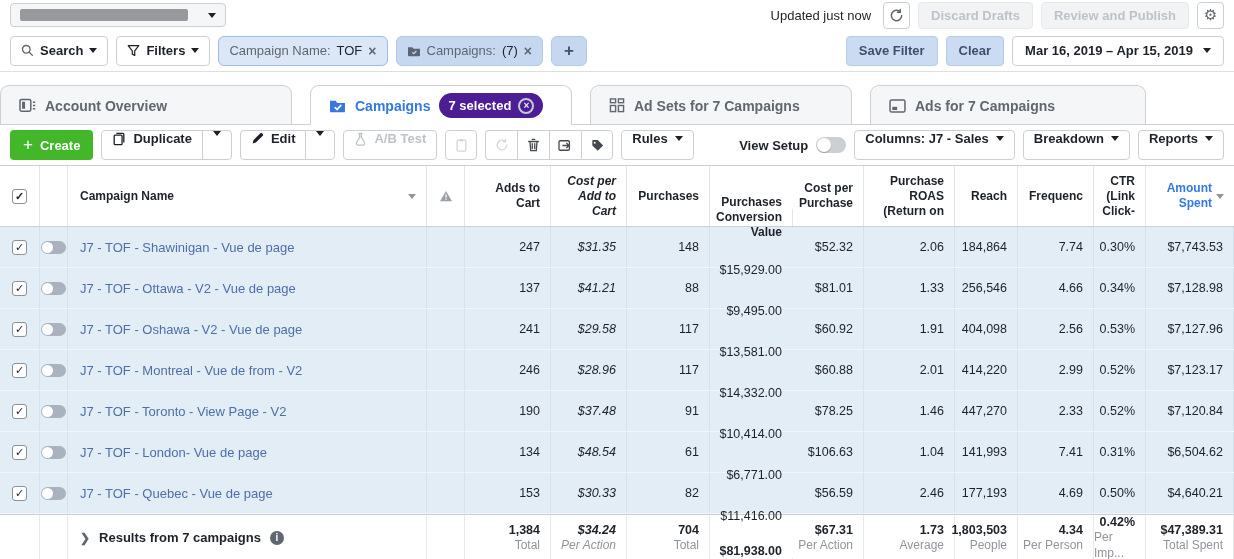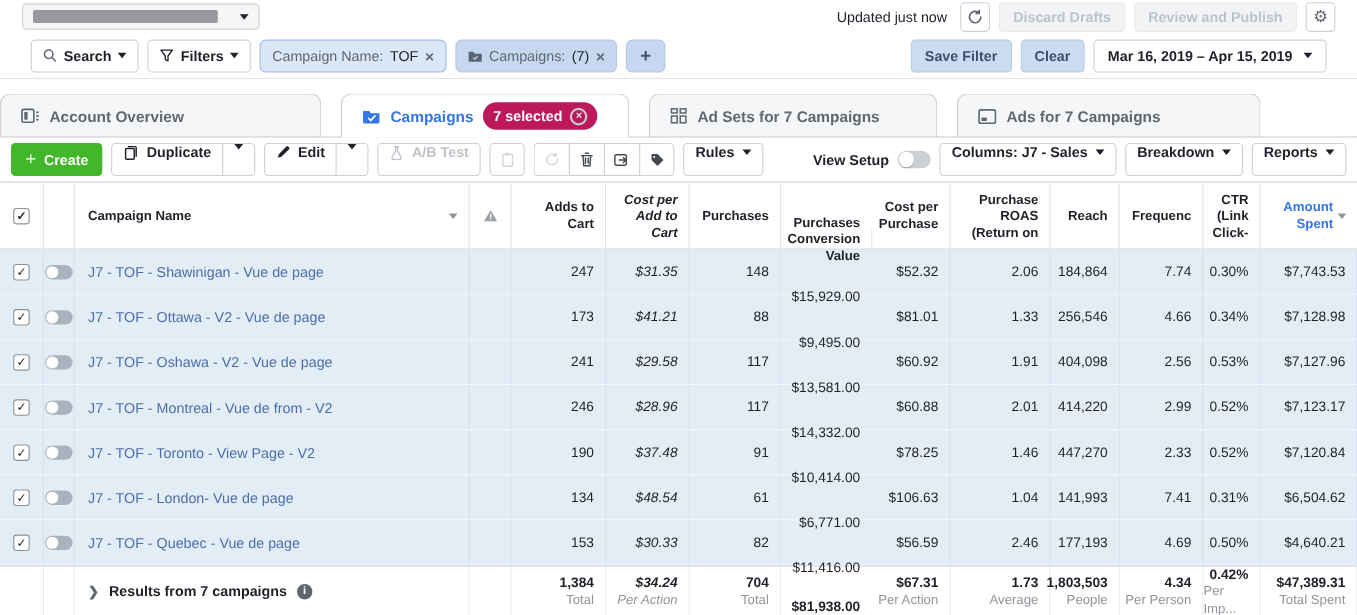--- a/index.html
+++ b/index.html
@@ -5,33 +5,33 @@
   * { box-sizing: border-box; margin: 0; padding: 0; }
   html,body { width:1234px; height:559px; overflow:hidden;
     font-family:"Liberation Sans", sans-serif; background:#fff; color:#1d2129; }
 
   .caret { display:inline-block; width:0; height:0;
     border-left:4px solid transparent; border-right:4px solid transparent;
     border-top:5px solid currentColor; }
   .icon-svg { display:inline-block; vertical-align:middle; }
 
   
-  .topbar { height:30px; display:flex; align-items:center; padding:0 20px; gap:8px; }
+  .topbar { height:30px; display:flex; align-items:center; padding:0 10px; gap:8px; }
   .account-box { width:216px; height:24px; border:1px solid #ccd0d5; border-radius:4px;
     background:#f5f6f7; display:flex; align-items:center; justify-content:space-between; padding:0 9px; }
   .redacted { width:168px; height:12px; background:#97999d; border-radius:2px; }
   .topbar .spacer { flex:1; }
   .updated { font-size:13px; color:#1d2129; margin-right:4px; }
   .sq-btn { width:27px; height:27px; border:1px solid #ccd0d5; border-radius:4px; background:#fff;
     display:flex; align-items:center; justify-content:center; color:#606770; font-size:15px; cursor:pointer; }
   .disabled-btn { height:27px; padding:0 12px; background:#f2f3f5; border:1px solid #e7e9ec;
     border-radius:4px; color:#bec3c9; font-weight:bold; font-size:13px; display:flex; align-items:center; }
 
   
-  .filterbar { height:42px; display:flex; align-items:center; padding:0 28px; gap:8px;
+  .filterbar { height:42px; display:flex; align-items:center; padding:0 10px; gap:8px;
     border-bottom:1px solid #dddfe2; }
   .fbtn { height:30px; background:#fff; border:1px solid #ccd0d5; border-radius:4px;
     display:flex; align-items:center; gap:6px; padding:0 10px; font-size:13px; font-weight:bold; color:#1d2129; cursor:pointer; }
   .chip { height:30px; border-radius:6px; display:flex; align-items:center; gap:6px;
     padding:0 10px; font-size:13px; }
   .chip-light { background:#dbe7f6; border:1px solid #9dbce6; }
   .chip-dark  { background:#c6d8f0; border:1px solid #b4c9e4; }
   .chip .lbl { color:#606770; }
   .chip .val { color:#1d2129; }
   .chip .x { color:#606770; font-size:14px; font-weight:bold; cursor:pointer; }
@@ -44,21 +44,21 @@
 
   
   .tabstrip { height:53px; display:flex; align-items:flex-end; padding:0; position:relative; background:#fff;gap:14px; }
   .tabstrip::after { content:""; position:absolute; left:0; right:0; bottom:0; height:1px; background:#ced0d4; }
   .tab { height:40px; background:#f5f6f7; border:1px solid #ced0d4; border-bottom:none;
     border-radius:9px 9px 0 0; display:flex; align-items:center; gap:9px; padding:0 18px;
     font-size:14px; font-weight:bold; color:#606770; margin-right:4px; cursor:pointer; position:relative; }
   .tab.active { background:#fff; color:#3578e5; z-index:2; }
   .tab.active::after { content:""; position:absolute; left:0; right:0; bottom:-1px; height:1px; background:#fff; }
   .tab .ticon { color:#606770; }
-  .badge { background:#be185d; color:#fff; border-radius:13px; height:25px; padding:0 9px;
+  .badge { background:#4c1d95; color:#fff; border-radius:13px; height:25px; padding:0 9px;
     display:flex; align-items:center; gap:7px; font-size:13px; font-weight:bold;text-align:center; }
   .badge .bx { width:16px; height:16px; border:2px solid #c3cad1; border-radius:50%;
     display:flex; align-items:center; justify-content:center; font-size:10px; color:#e8ebee; cursor:pointer; }
 
   
   .toolbar { height:40px; display:flex; align-items:center; gap:8px; padding:0 10px; }
   .tb { height:30px; background:#fff; border:1px solid #ccd0d5; border-radius:4px;
     display:flex; align-items:flex-start; font-size:13px; font-weight:bold; color:#1d2129; cursor:pointer; }
   .tb > span { padding:0 10px; display:flex; align-items:center; gap:7px; }
   .tb .div { width:1px; align-self:stretch; background:#ccd0d5; padding:0; }
@@ -369,21 +369,21 @@
     <div class="td c-check" style="justify-content:center">
       <div class="checkbox">✓</div>
     </div>
     <div class="td c-toggle" style="justify-content:center">
       <div class="rowswitch"></div>
     </div>
     <div class="td c-name">
       <span class="camp-link">J7 - TOF - Ottawa - V2 - Vue de page</span>
     </div>
     <div class="td c-del"></div>
-    <div class="td num c-atc">173</div>
+    <div class="td num c-atc">137</div>
     <div class="td num c-catc">$41.21</div>
     <div class="td num c-pur">88</div>
     <div class="td num c-pcv">$9,495.00</div>
     <div class="td num c-cpp">$81.01</div>
     <div class="td num c-roas">1.33</div>
     <div class="td num c-reach">256,546</div>
     <div class="td num c-freq">4.66</div>
     <div class="td num c-ctr">0.34%</div>
     <div class="td num c-amt">$7,128.98</div>
   </div>

